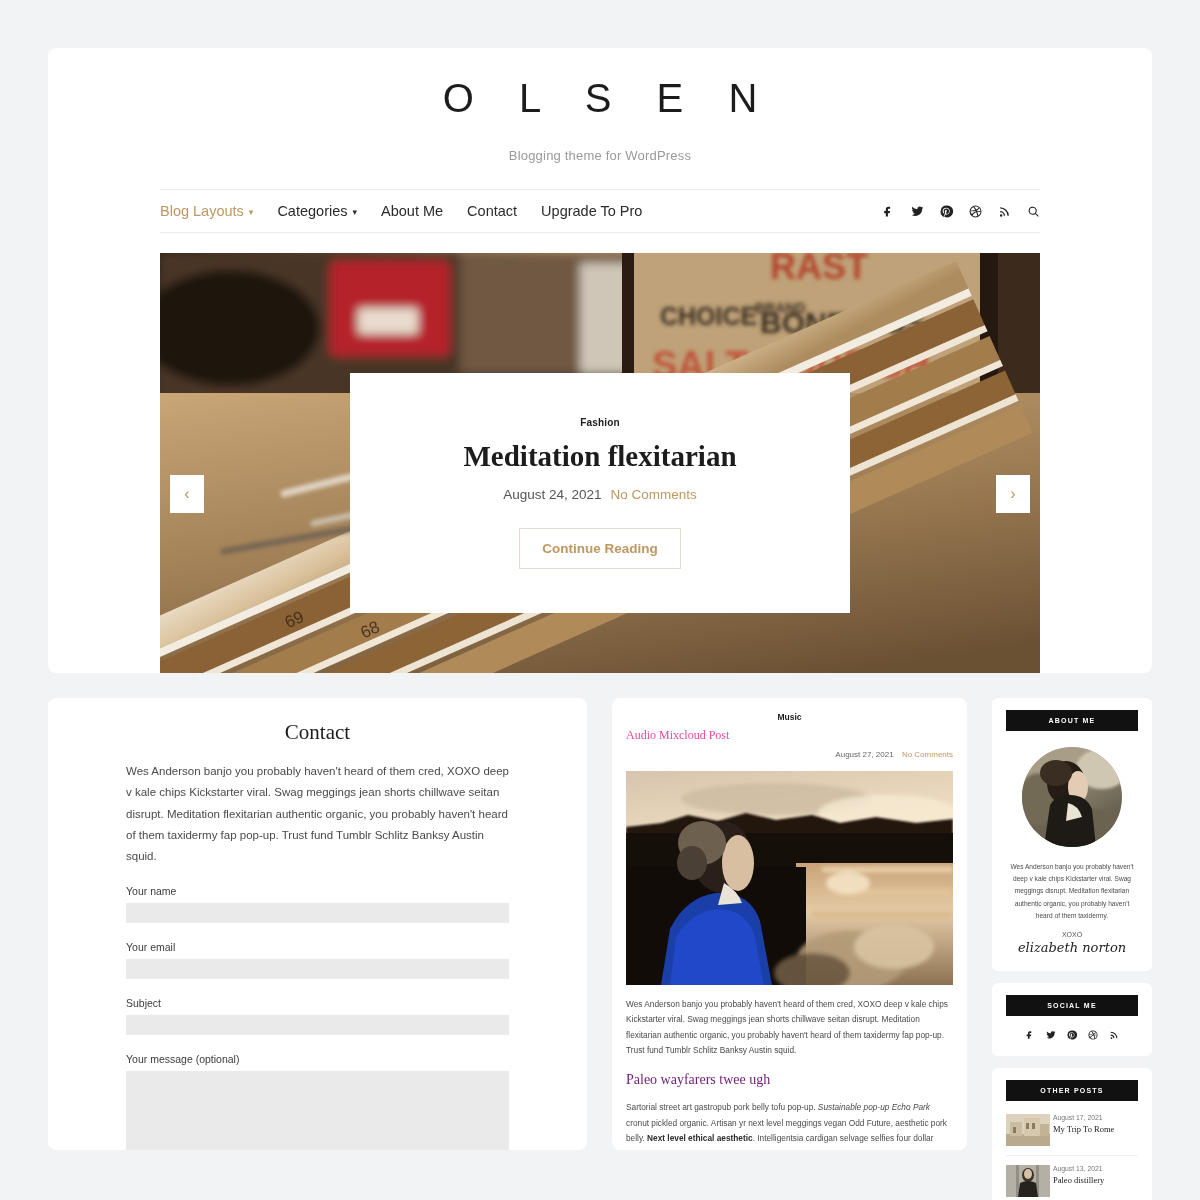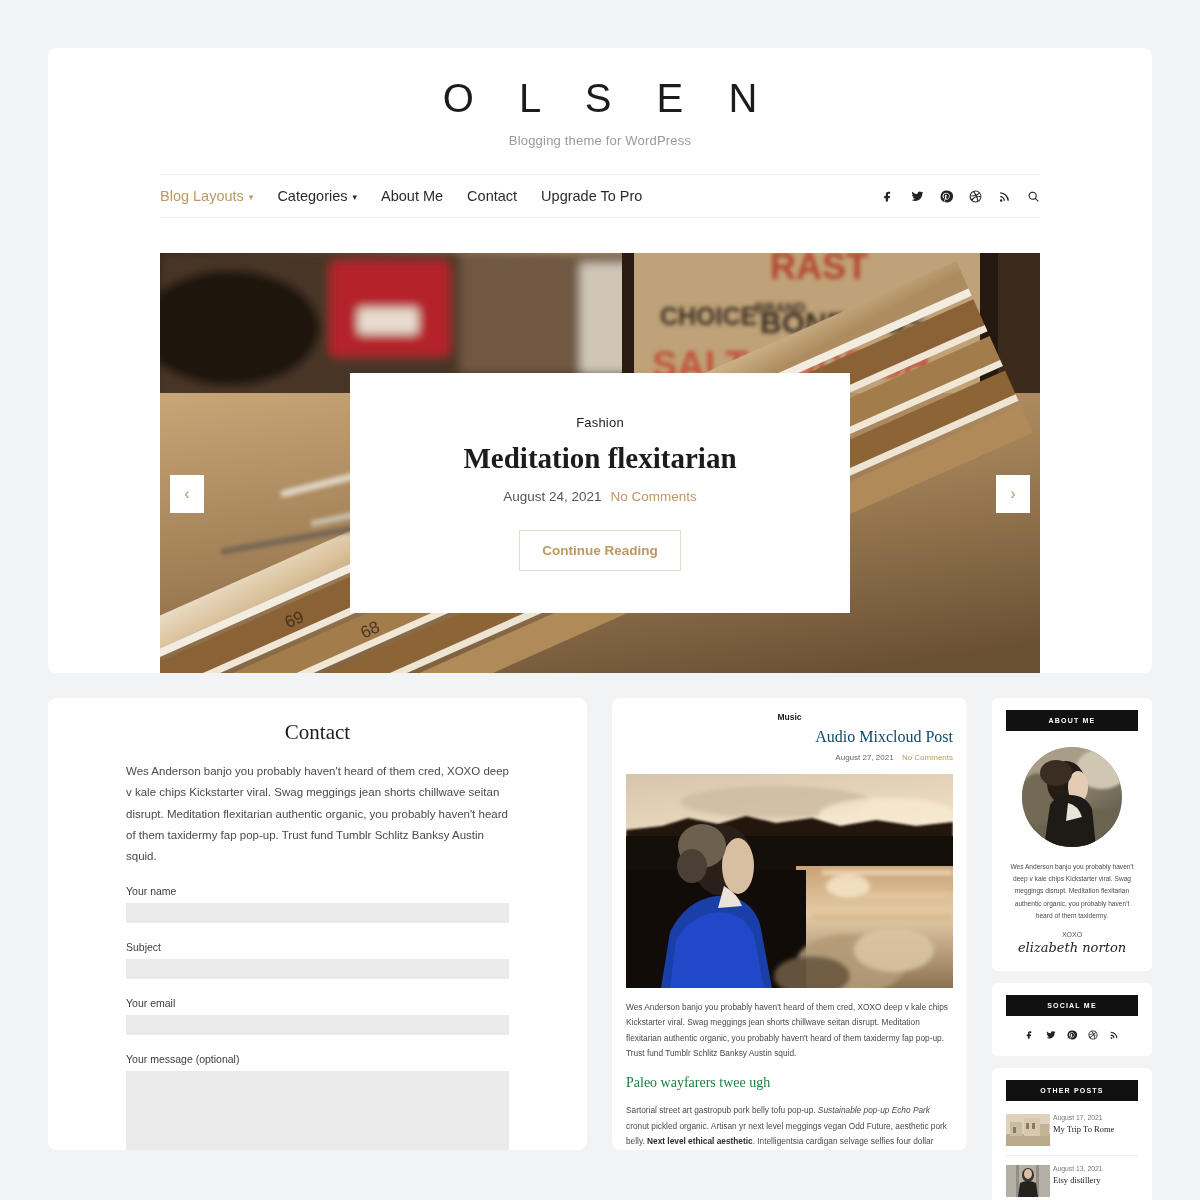--- a/index.html
+++ b/index.html
@@ -19,21 +19,21 @@
     border-radius: 8px;
     overflow: hidden;
   }
   .brand { text-align: center; padding-top: 28px; }
   .brand-title {
     font-family: "Liberation Sans", sans-serif;
     font-size: 40px; letter-spacing: 17px;
     color: #1c1c1c; font-weight: 400; text-indent: 17px;
   }
   .brand-tagline {
-    margin-top: 12px; font-size: 13px; color: #9a9a9a; letter-spacing: .2px;
+    margin-top: 27px; font-size: 13px; color: #9a9a9a; letter-spacing: .2px;
   }
 
   .navbar {
     margin: 26px 112px 0 112px;
     border-top: 1px solid #ebebeb;
     border-bottom: 1px solid #ebebeb;
     height: 44px;
     display: flex; align-items: center; justify-content: space-between;
   }
   .nav-left { display: flex; align-items: center; gap: 24px; }
@@ -50,21 +50,21 @@
   .hero {
     position: absolute; left: 112px; top: 205px;
     width: 880px; height: 468px; overflow: hidden;
   }
   .hero-bg { position: absolute; inset: 0; }
   .hero-card {
     position: absolute; left: 190px; top: 120px;
     width: 500px; height: 240px; background: #fff;
     display: flex; flex-direction: column; align-items: center; justify-content: center;
   }
-  .hero-cat { font-size: 13px; font-weight: normal; color: #1c1c1c; letter-spacing: .2px; }
+  .hero-cat { font-size: 10px; font-weight: bold; color: #1c1c1c; letter-spacing: .2px; }
   .hero-title {
     font-family: "Liberation Serif", serif;
     font-size: 29px; color: #1c1c1c; margin-top: 12px; font-weight: 700;
   }
   .hero-meta { margin-top: 14px; font-size: 13.5px; color: #555; display: flex; gap: 9px; }
   .hero-meta .comments { color: #bf9760; cursor: pointer; }
   .hero-btn {
     margin-top: 26px; border: 1px solid #e4ddd2; padding: 12px 22px;
     color: #bf9760; font-size: 13.5px; font-weight: bold; background: #fff; cursor: pointer;
   }
@@ -93,30 +93,30 @@
     font-family: "Liberation Sans", sans-serif; font-size: 11px; padding: 0 6px;
   }
   .field-textarea {
     width: 100%; height: 107px; background: #eaeaea; border: none; outline: none; resize: none;
     font-family: "Liberation Sans", sans-serif; font-size: 11px; padding: 6px;
   }
 
   .post-card { width: 355px; height: 452px; padding: 14px 14px 0 14px; }
   .post-cat { text-align: center; font-size: 8.5px; font-weight: bold; color: #1c1c1c; }
   .post-title {
-    text-align: right; font-family: "Liberation Serif", serif; font-size: 16px;
-    color: #0c4a6e; margin-top: 6px; font-weight: 400;
+    text-align: left; font-family: "Liberation Serif", serif; font-size: 12px;
+    color: #ec4899; margin-top: 6px; font-weight: 400;
   }
   .post-meta { text-align: right; font-size: 8px; color: #666; margin-top: 7px; }
   .post-meta .comments { color: #bf9760; margin-left: 6px; cursor: pointer; }
   .post-img { margin-top: 12px; width: 327px; height: 214px; overflow: hidden; }
   .post-body { font-size: 8.3px; line-height: 1.85; color: #4a4a4a; margin-top: 12px; }
   .post-h2 {
     font-family: "Liberation Serif", serif; font-size: 14px; font-weight: 400;
-    color: #15803d; margin-top: 14px; margin-bottom: 1px;
+    color: #701a75; margin-top: 14px; margin-bottom: 1px;
   }
   .post-body em { font-style: italic; }
   .post-body strong { font-weight: bold; color: #2b2b2b; }
 
   .sidebar { width: 160px; display: flex; flex-direction: column; gap: 12px; }
   .widget { background: #fff; border-radius: 6px; padding: 12px 14px 16px 14px; }
   .widget-head {
     background: #111; color: #fff; text-align: center; font-size: 7px;
     letter-spacing: 1.2px; font-weight: bold; padding: 7px 0;
   }
@@ -309,25 +309,25 @@
 
     <div class="card contact-card">
       <div class="contact-title">Contact</div>
       <div class="contact-intro">Wes Anderson banjo you probably haven't heard of them cred, XOXO deep v kale chips Kickstarter viral. Swag meggings jean shorts chillwave seitan disrupt. Meditation flexitarian authentic organic, you probably haven't heard of them taxidermy fap pop-up. Trust fund Tumblr Schlitz Banksy Austin squid.</div>
 
       <div class="field">
         <label class="field-label">Your name</label>
         <input class="field-input" type="text" value="" style="">
       </div>
       <div class="field">
+        <label class="field-label">Your email</label>
+        <input class="field-input" type="text" value="" style="">
+      </div>
+      <div class="field">
         <label class="field-label">Subject</label>
-        <input class="field-input" type="text" value="" style="">
-      </div>
-      <div class="field">
-        <label class="field-label">Your email</label>
         <input class="field-input" type="text" value="" style="">
       </div>
       <div class="field">
         <label class="field-label">Your message (optional)</label>
         <textarea class="field-textarea" style=""></textarea>
       </div>
 
     </div>
 
     <div class="card post-card">
@@ -487,21 +487,21 @@
                 <rect x="0" y="0" width="44" height="32" fill="#b5b0a6"></rect>
                 <rect x="10" y="0" width="3" height="32" fill="#938e85"></rect>
                 <rect x="30" y="0" width="3" height="32" fill="#938e85"></rect>
                 <ellipse cx="22" cy="10" rx="6" ry="7" fill="#3b3229"></ellipse>
                 <path d="M14 18 Q22 14 30 18 L32 32 L12 32 Z" fill="#26221d"></path>
                 <ellipse cx="22" cy="9" rx="4" ry="5" fill="#d8c0a6"></ellipse>
               </svg>
             </div>
             <div>
               <div class="other-date">August 13, 2021</div>
-              <div class="other-title">Etsy distillery</div>
+              <div class="other-title">Paleo distillery</div>
             </div>
           </div>
 
         </div>
       </div>
     </div>
   </div>
 </div>
 
 </body></html>

